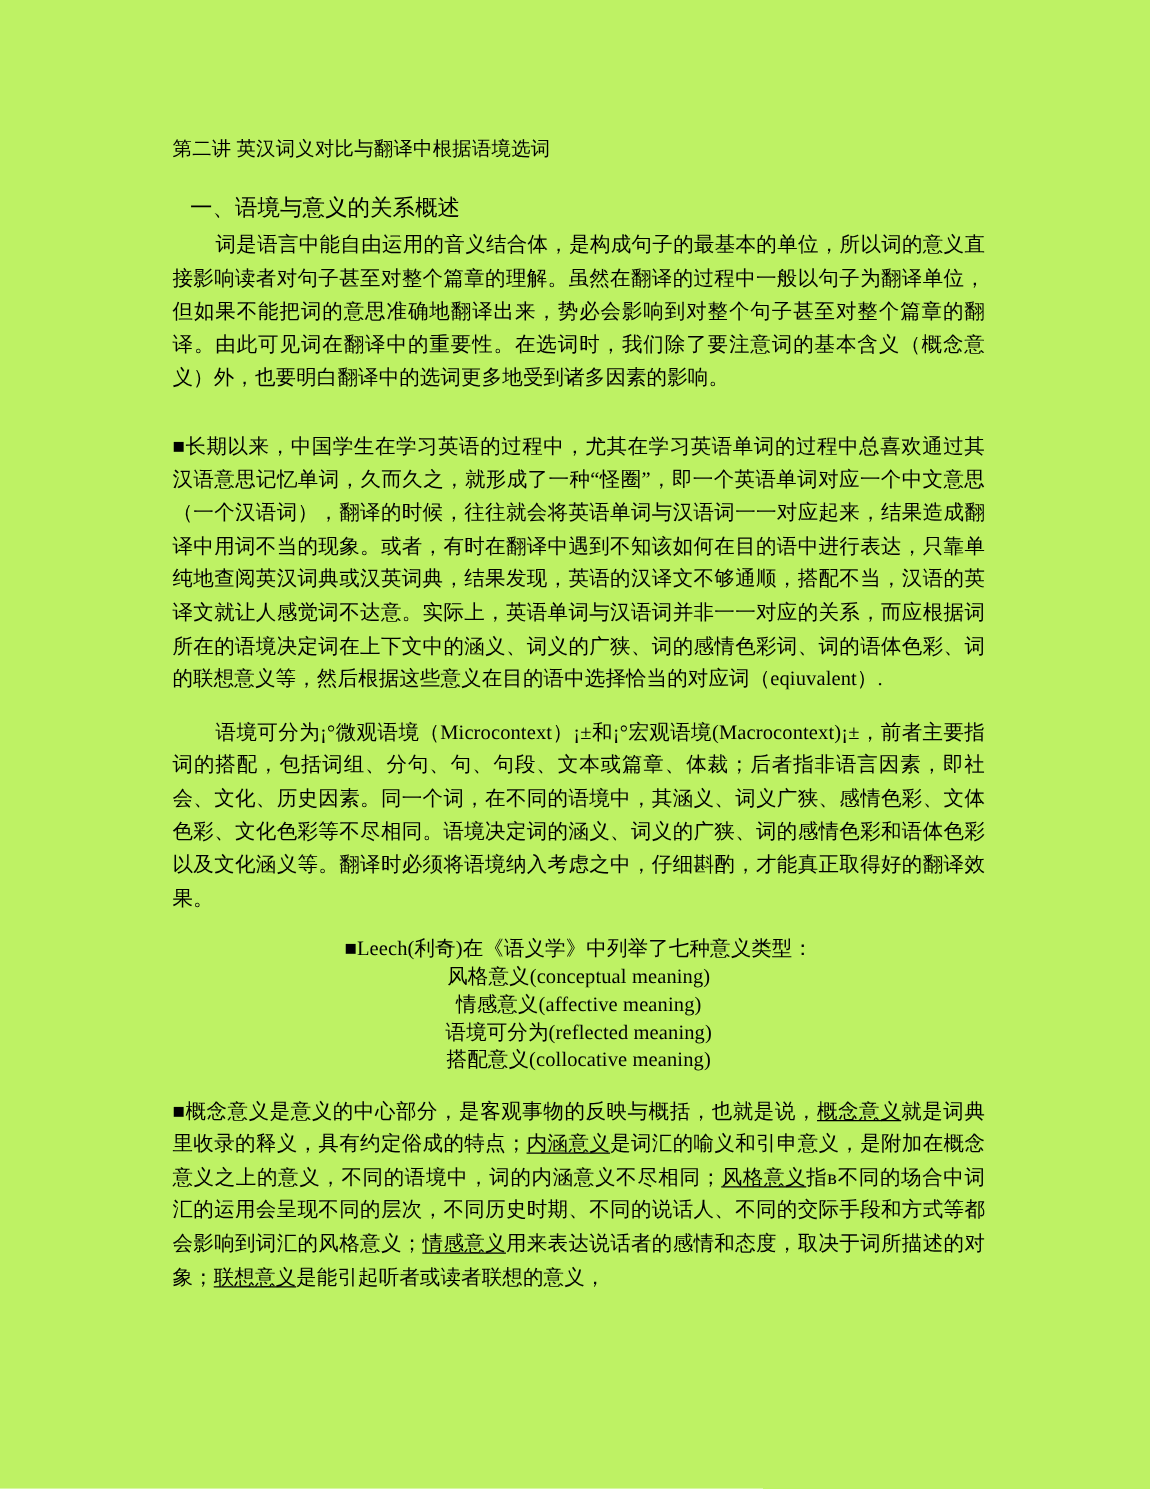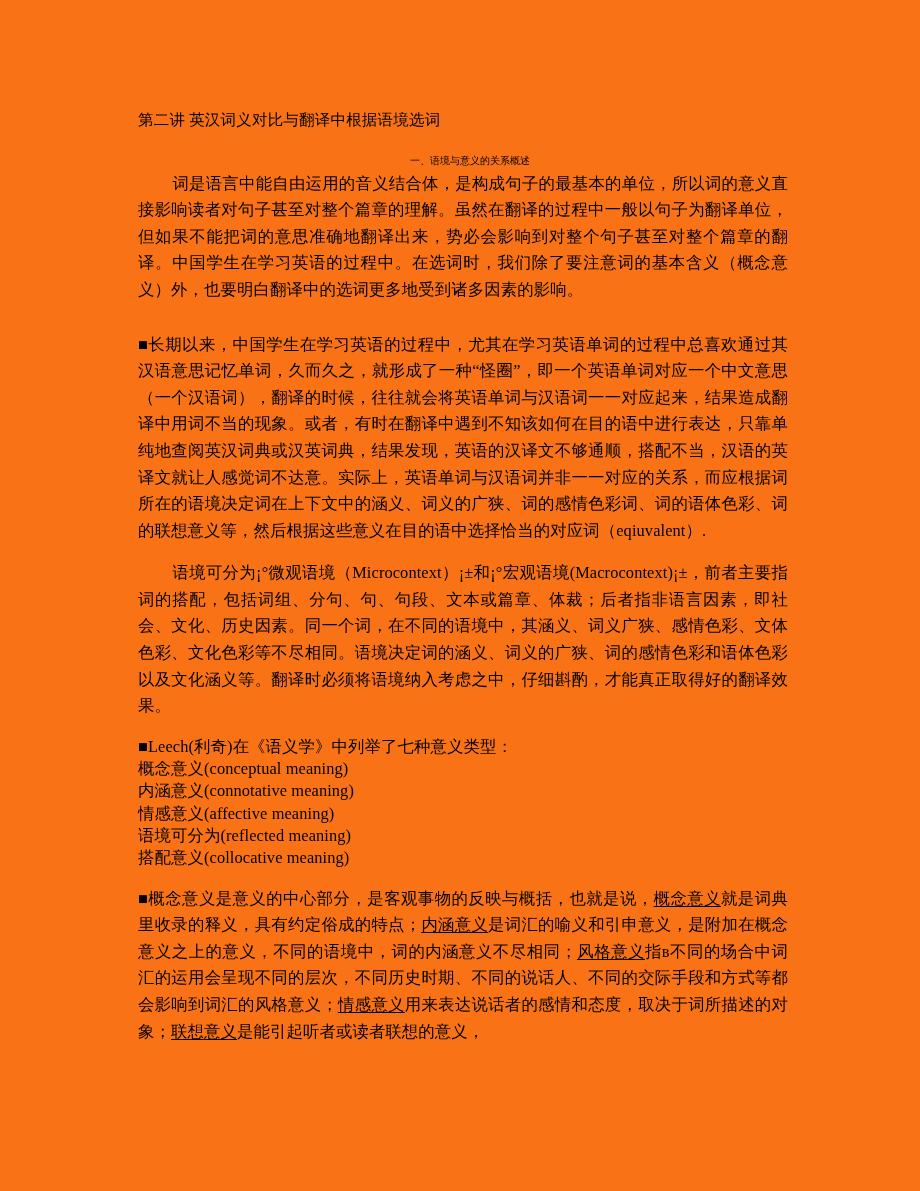--- a/index.html
+++ b/index.html
@@ -12,34 +12,33 @@
     height: 1191px;
     font-family: "Liberation Serif", "DejaVu Serif", serif;
     color: #000000;
   }
   .page {
     position: relative;
     width: 920px;
     height: 1191px;
     box-sizing: border-box;
     padding: 108px 132px 0 138px;
-    background: #f97316;
+    background: #bef264;
     overflow: hidden;
   }
   .doc-title {
     font-size: 15.5px;
     line-height: 1.5;
     margin: 0 0 22px 0;
     letter-spacing: 0.2px;
   }
   .section-head {
-    font-size: 10px;
+    font-size: 18px;
     line-height: 1.55;
     margin: 0 0 2px 14px;
-    text-align: center;
   }
   p.para {
     font-size: 16.4px;
     line-height: 1.62;
     margin: 0 0 16px 0;
     text-align: justify;
     text-justify: inter-ideograph;
     letter-spacing: 0.1px;
   }
   p.indent {
@@ -52,47 +51,47 @@
     height: 12px;
   }
   .list-line {
     font-size: 16.4px;
     line-height: 1.36;
     margin: 0;
     letter-spacing: 0.1px;
   }
   .list-block {
     margin: 0 0 16px 0;
+    text-align: center;
   }
   u.ul {
     text-decoration: underline;
     text-underline-offset: 2px;
   }
 </style>
 </head>
 <body>
 
 <div class="page">
 
   <div class="doc-title">第二讲  英汉词义对比与翻译中根据语境选词</div>
 
   <div class="section-head">一、语境与意义的关系概述</div>
 
-  <p class="para indent">词是语言中能自由运用的音义结合体，是构成句子的最基本的单位，所以词的意义直接影响读者对句子甚至对整个篇章的理解。虽然在翻译的过程中一般以句子为翻译单位，但如果不能把词的意思准确地翻译出来，势必会影响到对整个句子甚至对整个篇章的翻译。中国学生在学习英语的过程中。在选词时，我们除了要注意词的基本含义（概念意义）外，也要明白翻译中的选词更多地受到诸多因素的影响。</p>
+  <p class="para indent">词是语言中能自由运用的音义结合体，是构成句子的最基本的单位，所以词的意义直接影响读者对句子甚至对整个篇章的理解。虽然在翻译的过程中一般以句子为翻译单位，但如果不能把词的意思准确地翻译出来，势必会影响到对整个句子甚至对整个篇章的翻译。由此可见词在翻译中的重要性。在选词时，我们除了要注意词的基本含义（概念意义）外，也要明白翻译中的选词更多地受到诸多因素的影响。</p>
 
   <div class="gap-small"></div>
 
   <p class="para">■长期以来，中国学生在学习英语的过程中，尤其在学习英语单词的过程中总喜欢通过其汉语意思记忆单词，久而久之，就形成了一种“怪圈”，即一个英语单词对应一个中文意思（一个汉语词），翻译的时候，往往就会将英语单词与汉语词一一对应起来，结果造成翻译中用词不当的现象。或者，有时在翻译中遇到不知该如何在目的语中进行表达，只靠单纯地查阅英汉词典或汉英词典，结果发现，英语的汉译文不够通顺，搭配不当，汉语的英译文就让人感觉词不达意。实际上，英语单词与汉语词并非一一对应的关系，而应根据词所在的语境决定词在上下文中的涵义、词义的广狭、词的感情色彩词、词的语体色彩、词的联想意义等，然后根据这些意义在目的语中选择恰当的对应词（eqiuvalent）.</p>
 
   <p class="para indent">语境可分为¡°微观语境（Microcontext）¡±和¡°宏观语境(Macrocontext)¡±，前者主要指词的搭配，包括词组、分句、句、句段、文本或篇章、体裁；后者指非语言因素，即社会、文化、历史因素。同一个词，在不同的语境中，其涵义、词义广狭、感情色彩、文体色彩、文化色彩等不尽相同。语境决定词的涵义、词义的广狭、词的感情色彩和语体色彩以及文化涵义等。翻译时必须将语境纳入考虑之中，仔细斟酌，才能真正取得好的翻译效果。</p>
 
   <div class="list-block">
     <p class="list-line">■Leech(利奇)在《语义学》中列举了七种意义类型：</p>
-    <p class="list-line">概念意义(conceptual meaning)</p>
-    <p class="list-line">内涵意义(connotative meaning)</p>
+    <p class="list-line">风格意义(conceptual meaning)</p>
     <p class="list-line">情感意义(affective meaning)</p>
     <p class="list-line">语境可分为(reflected meaning)</p>
     <p class="list-line">搭配意义(collocative meaning)</p>
   </div>
 
   <p class="para tight" id="last-para">■概念意义是意义的中心部分，是客观事物的反映与概括，也就是说，<u class="ul">概念意义</u>就是词典里收录的释义，具有约定俗成的特点；<u class="ul">内涵意义</u>是词汇的喻义和引申意义，是附加在概念意义之上的意义，不同的语境中，词的内涵意义不尽相同；<u class="ul">风格意义</u>指в不同的场合中词汇的运用会呈现不同的层次，不同历史时期、不同的说话人、不同的交际手段和方式等都会影响到词汇的风格意义；<u class="ul">情感意义</u>用来表达说话者的感情和态度，取决于词所描述的对象；<u class="ul">联想意义</u>是能引起听者或读者联想的意义，</p>
 
 </div>
 
 </body></html>

